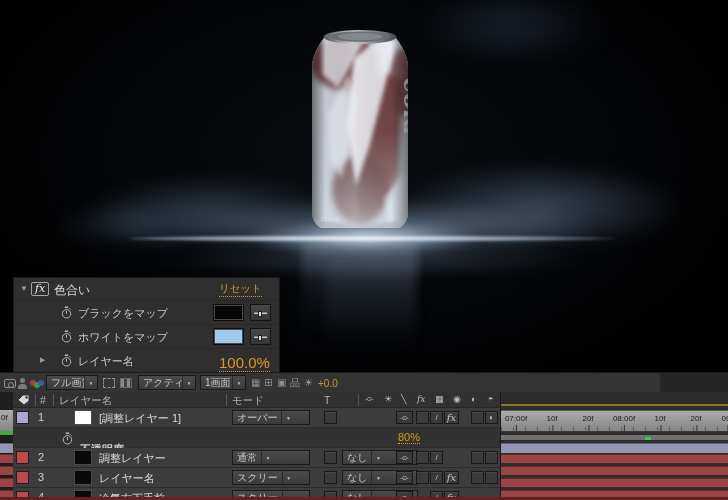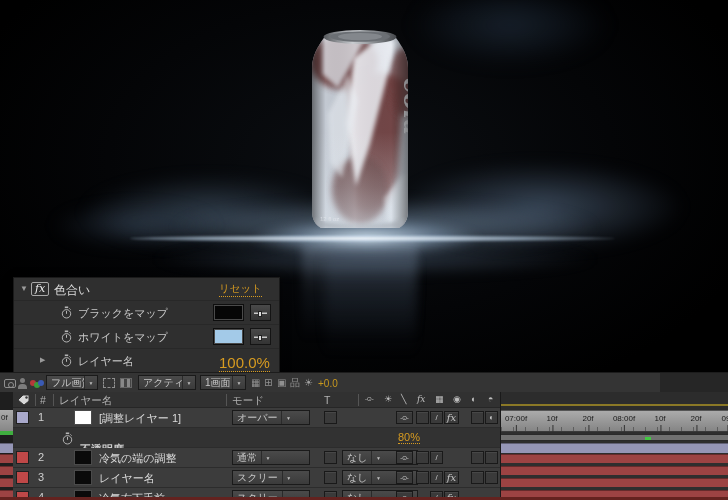--- a/index.html
+++ b/index.html
@@ -313,21 +313,21 @@
           <line x1="5.5" y1="7.8" x2="5.5" y2="4.8" stroke="#b5b5b5"></line>
       </svg>
       <span class="abs" style="left:67px;top:14px;color:#cccccc;font-weight:bold;">不透明度</span>
       <span class="abs orange" style="left:385px;top:3px;">80%</span>
     </div>
 
     <div class="tl-row" style="top:56px;">
       <span class="chip" style="background:#bf4848;"></span>
       <span class="lnum">2</span>
       <span class="thumb" style="background:#0a0a0a;"></span>
-      <span class="lname">冷気の端の調整</span>
+      <span class="lname">調整レイヤー</span>
       <div class="dd mode-dd">
         <span>通常</span>
           <span class="dd-arrow">▼</span>
       </div>
       <span class="cb" style="left:311px;"></span>
       <div class="dd matte-dd">
         <span>なし</span>
           <span class="dd-arrow">▼</span>
       </div>
       <span class="swb shyb" style="left:383px;">-ʘ-</span>

